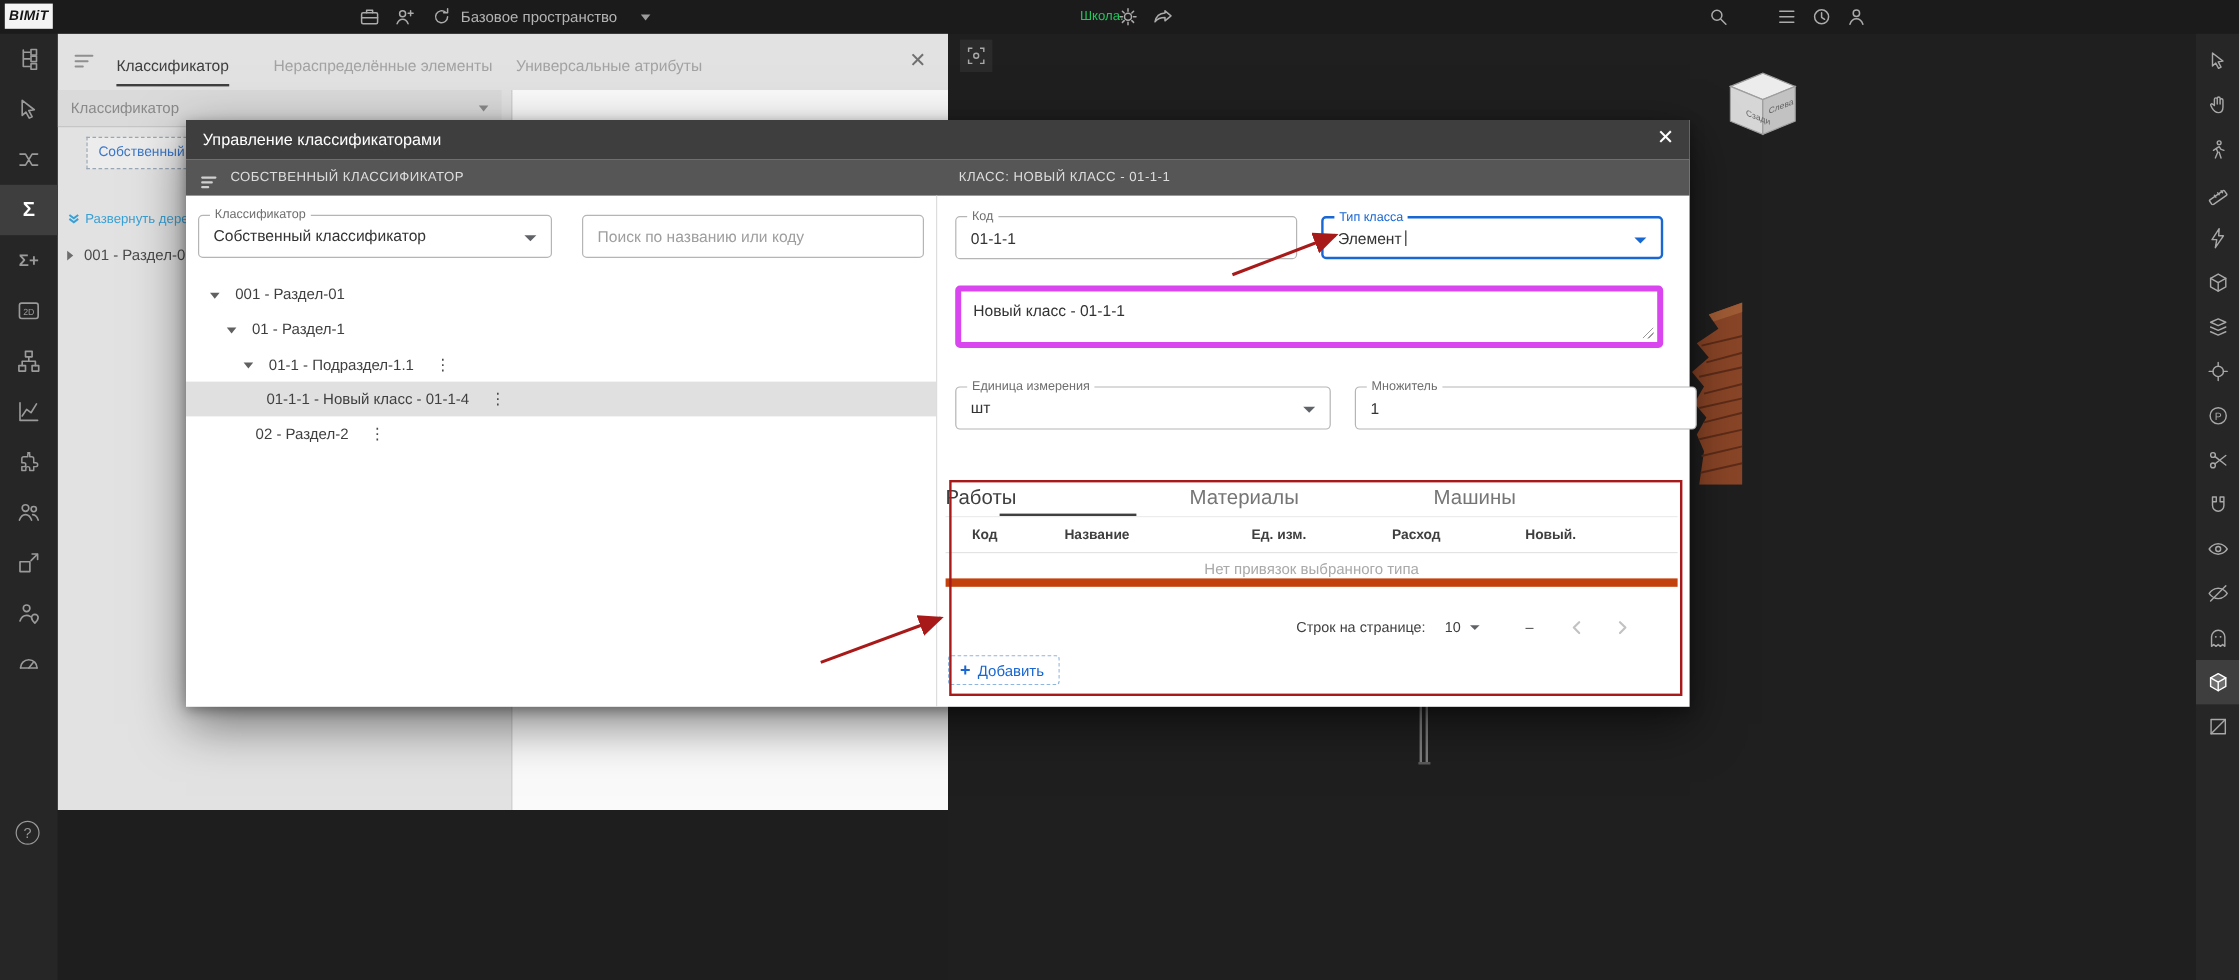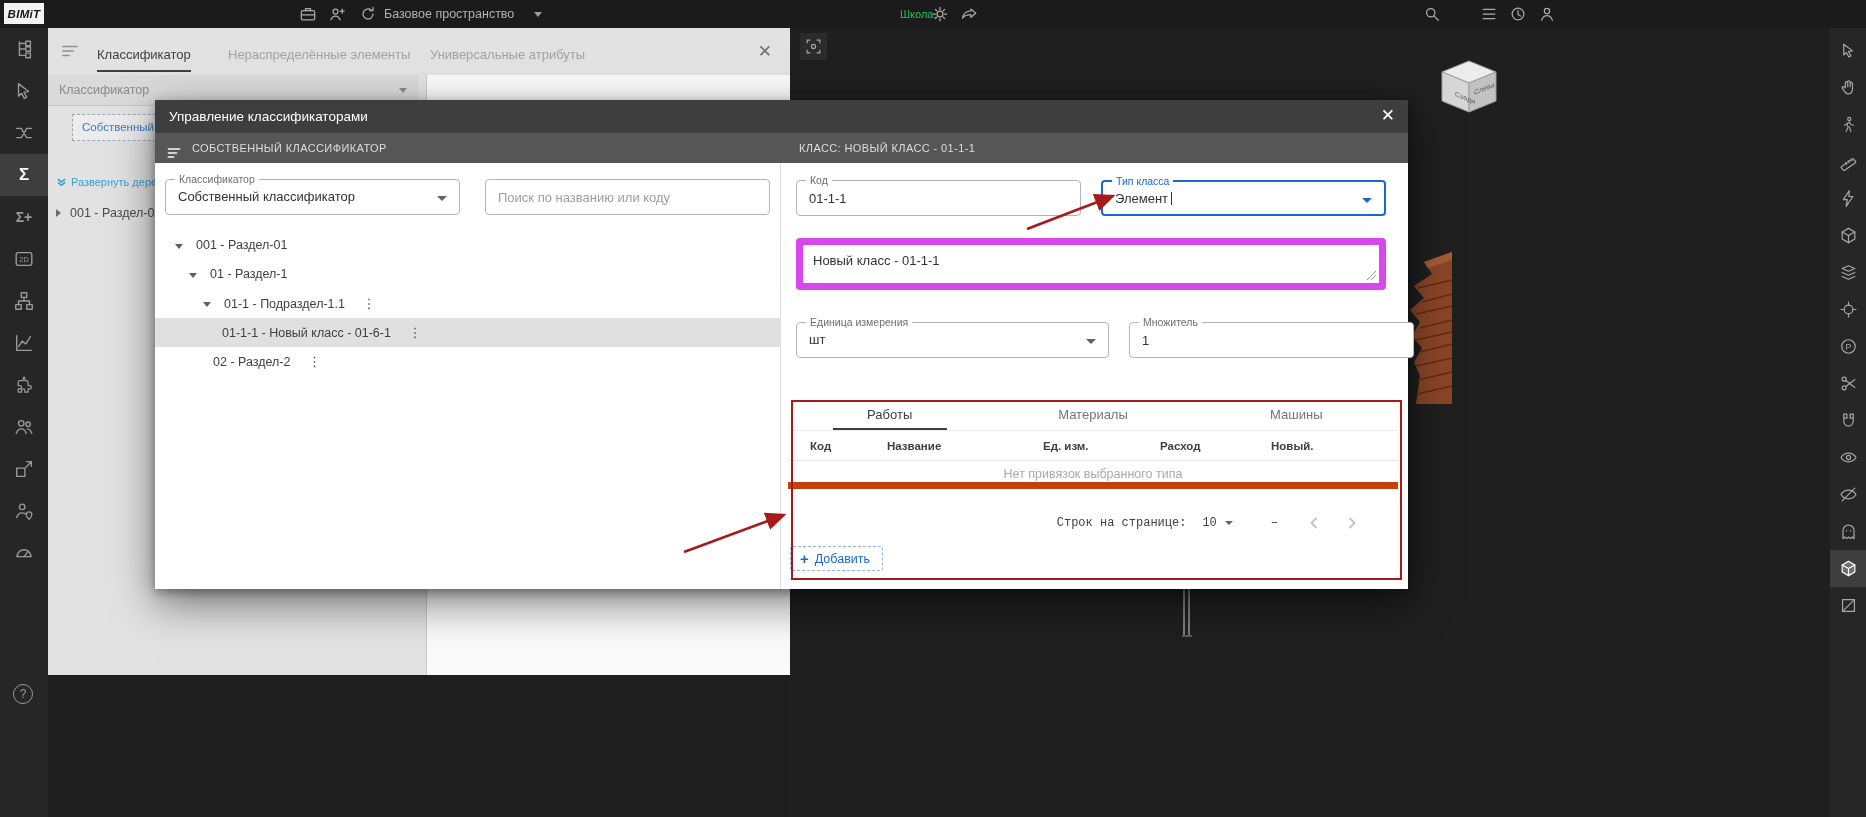--- a/index.html
+++ b/index.html
@@ -81,34 +81,34 @@
   .search-box { width:285px; height:36px; }
   .search-box input::placeholder { color:#9e9e9e; }
 
   .controls-row { display:flex; gap:25px; margin-top:8px; }
   .mtree { margin:16px -10px 0; }
   .trow { position:relative; height:29px; line-height:29px; font-size:12.5px; color:#3f3f3f; white-space:nowrap; }
   .trow.sel { background:#e0e0e0; }
   .trow .arr { position:absolute; top:12.5px; width:0; height:0; border-left:4.5px solid transparent; border-right:4.5px solid transparent; border-top:5.5px solid #606060; }
   .kebab { color:#4a4a4a; font-size:13px; margin-left:14px; display:inline-block; vertical-align:0; }
 
-  .name-box { position:relative; margin-top:22px; width:590px; height:52px; border:7px solid #d946ef; border-radius:4px; font-size:13px; color:#333; padding:8px 10px; }
+  .name-box { position:relative; margin-top:22px; width:590px; height:52px; border:5px solid #d946ef; border-radius:4px; font-size:13px; color:#333; padding:8px 10px; }
   .name-box .rsz { position:absolute; right:3px; bottom:3px; width:9px; height:9px; background:
     linear-gradient(135deg, transparent 0 45%, #9a9a9a 45% 52%, transparent 52% 70%, #9a9a9a 70% 77%, transparent 77%); }
   .row3 { display:flex; gap:20px; margin-top:32px; }
 
   .bindings { position:absolute; left:7px; top:237px; width:610px; height:178px; }
   .btabs { display:flex; height:31px; border-bottom:1px solid #ececec; }
-  .btab { flex:1; text-align:center; font-size:13px; color:#757575; line-height:30px; position:relative; }
+  .btab { flex:1; text-align:left; font-size:17px; color:#757575; line-height:30px; position:relative; }
   .btab.active { color:#3f3f3f; }
   .btab.active::after { content:""; position:absolute; left:22%; right:22%; bottom:0; height:2px; background:#3f3f3f; }
   .bhead { position:relative; height:30px; border-bottom:1px solid #e3e3e3; }
   .bhead span { position:absolute; top:0; line-height:30px; font-size:11.5px; font-weight:bold; color:#3f3f3f; }
   .bempty { height:28px; line-height:27px; text-align:center; color:#a9a9a9; font-size:12.5px; border-bottom:7px solid #c2410c; }
-  .bpage { display:flex; justify-content:flex-end; align-items:center; height:40px; margin-top:14px; padding-right:38px; font-size:12px; color:#3f3f3f;font-family:Liberation Mono, monospace; }
+  .bpage { display:flex; justify-content:flex-end; align-items:center; height:40px; margin-top:14px; padding-right:38px; font-size:12px; color:#3f3f3f; }
   .rpp-sel { position:relative; margin-left:16px; padding-right:16px; font-size:12px; color:#3f3f3f; }
   .rpp-sel .caret { position:absolute; right:0; top:5px; width:0; height:0; border-left:4px solid transparent; border-right:4px solid transparent; border-top:4.5px solid #5f6368; }
   .bdash { margin-left:38px; }
   .chev { margin-left:28px; width:16px; height:16px; }
   .chev svg { width:16px; height:16px; stroke:#c2c2c2; fill:none; stroke-width:1.8; stroke-linecap:round; stroke-linejoin:round; }
   .add-btn { position:absolute; left:2px; top:146px; height:25px; border:1.5px dashed #8fb4dd; border-radius:3px; color:#1967d2; font-size:12.5px; line-height:22px; padding:0 12px 0 9px; display:flex; align-items:center; background:#fff; }
   .add-btn .plus { font-size:15px; margin-right:6px; font-weight:bold; line-height:20px; }
 
   
   .anno { position:absolute; z-index:60; pointer-events:none; }
@@ -371,21 +371,21 @@
           <div class="trow">
             <span class="arr" style="left:34px"></span>
             <span style="padding-left:55px">01 - Раздел-1</span>
           </div>
           <div class="trow">
             <span class="arr" style="left:48px"></span>
             <span style="padding-left:69px">01-1 - Подраздел-1.1</span>
             <span class="kebab">⋮</span>
           </div>
           <div class="trow sel">
-            <span style="padding-left:67px">01-1-1 - Новый класс - 01-6-1</span>
+            <span style="padding-left:67px">01-1-1 - Новый класс - 01-1-4</span>
             <span class="kebab">⋮</span>
           </div>
           <div class="trow">
             <span style="padding-left:58px">02 - Раздел-2</span>
             <span class="kebab">⋮</span>
           </div>
         </div>
       </div>
 
       <div class="m-right">

